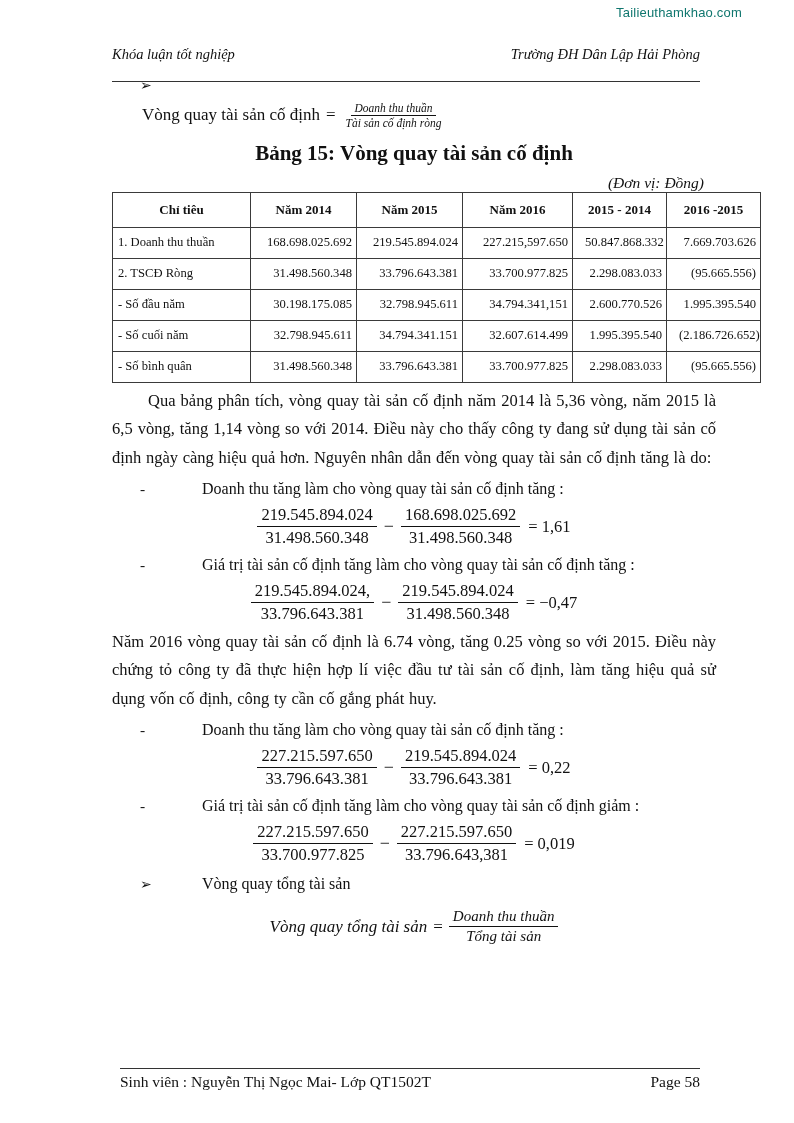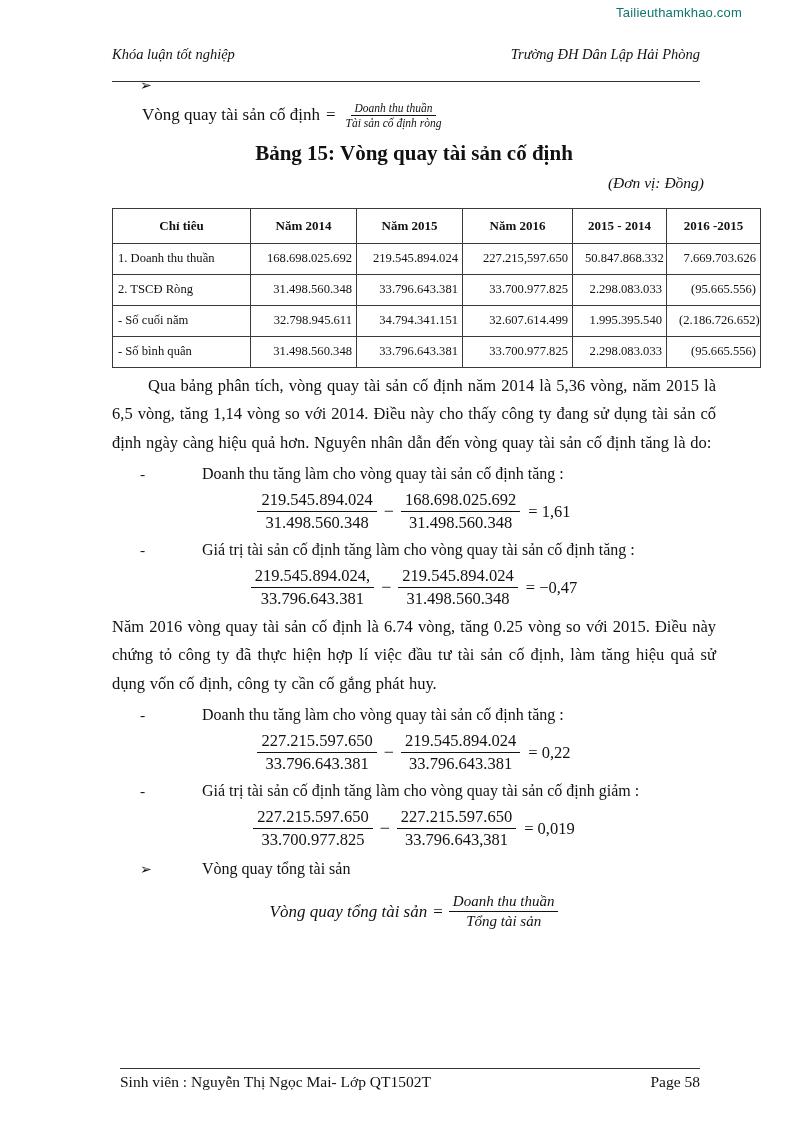--- a/index.html
+++ b/index.html
@@ -149,21 +149,21 @@
     font-style: italic;
     font-size: 15.5px;
     margin-top: 8px;
     padding-right: 12px;
   }
 
   
   table.data {
     border-collapse: collapse;
     width: 648px;
-    margin-top: 16px;
+    margin-top: 0;
     table-layout: fixed;
     font-size: 12.6px;
   }
   table.data th, table.data td {
     border: 1px solid #3a3a3a;
     padding: 6px 12px;
     height: 18px;
   }
   table.data th {
     text-align: center;
@@ -280,20 +280,28 @@
         </tr>
         <tr>
           <td class="lbl">2. TSCĐ Ròng</td>
           <td class="num">31.498.560.348</td>
           <td class="num">33.796.643.381</td>
           <td class="num">33.700.977.825</td>
           <td class="num">2.298.083.033</td>
           <td class="num">(95.665.556)</td>
         </tr>
         <tr>
+          <td class="lbl">- Số đầu năm</td>
+          <td class="num">30.198.175.085</td>
+          <td class="num">32.798.945.611</td>
+          <td class="num">34.794.341,151</td>
+          <td class="num">2.600.770.526</td>
+          <td class="num">1.995.395.540</td>
+        </tr>
+        <tr>
           <td class="lbl">- Số cuối năm</td>
           <td class="num">32.798.945.611</td>
           <td class="num">34.794.341.151</td>
           <td class="num">32.607.614.499</td>
           <td class="num">1.995.395.540</td>
           <td class="num">(2.186.726.652)</td>
         </tr>
         <tr>
           <td class="lbl">- Số bình quân</td>
           <td class="num">31.498.560.348</td>

